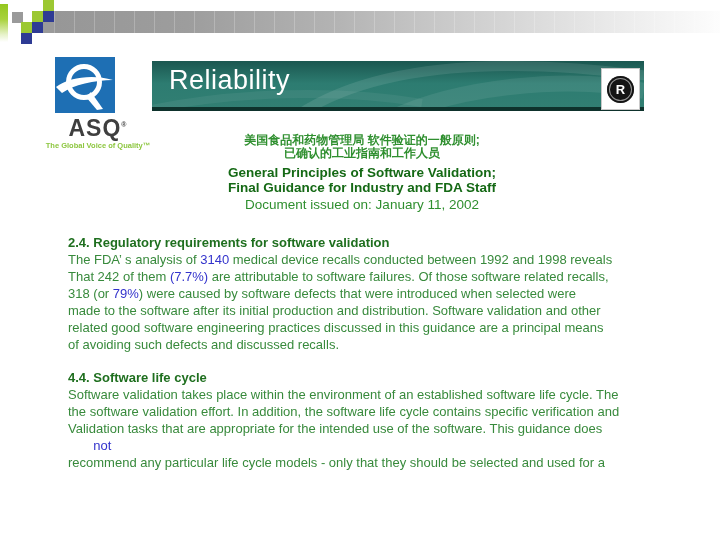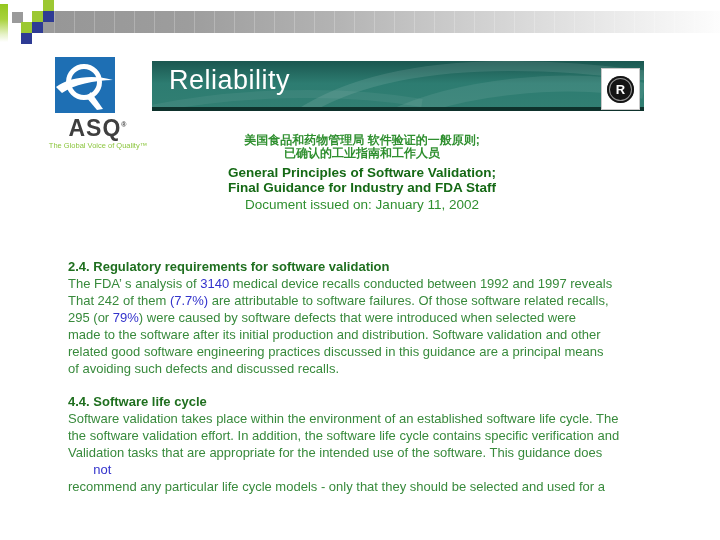--- a/index.html
+++ b/index.html
@@ -18,21 +18,21 @@
   .sq-blue{background:#2e3b94;}
   .sq-gray{background:#9a9a9a;}
 
   
   .asq{position:absolute;left:33px;top:57px;width:130px;text-align:center;}
   .asq-box{position:absolute;left:22px;top:0;width:60px;height:56px;}
   .asq-word{position:absolute;left:0;top:58px;width:130px;text-align:center;
             font-size:23px;font-weight:bold;color:#3f3f3f;letter-spacing:1px;}
   .asq-reg{font-size:7px;vertical-align:super;}
   .asq-tag{position:absolute;left:0;top:84px;width:130px;text-align:center;
-           font-size:7.5px;font-weight:normal;color:#8cc63e;}
+           font-size:7.5px;font-weight:bold;color:#8cc63e;}
 
   
   .banner{position:absolute;left:152px;top:61px;width:492px;height:60px;}
   .banner svg{position:absolute;inset:0;}
   .banner-title{position:absolute;left:17px;top:4px;color:#ffffff;font-size:27px;
                 font-weight:normal;letter-spacing:0.5px;}
   .banner-sub{position:absolute;left:20px;top:50px;color:#ffffff;font-size:7.5px;
               font-weight:bold;letter-spacing:3.5px;}
   .badge{position:absolute;right:4px;top:7px;width:37px;height:40px;background:#ffffff;
          border:1px solid #c9c9c9;display:flex;align-items:center;justify-content:center;}
@@ -42,21 +42,21 @@
   .badge-letter{color:#ffffff;font-size:13px;font-weight:bold;}
 
   
   .titleblock{position:absolute;left:2px;top:134px;width:720px;text-align:center;line-height:1.08;}
   .cn{font-size:12px;font-weight:bold;color:#2f8f2f;}
   .en{font-size:13.5px;font-weight:bold;color:#156915;line-height:1.12;}
   .en-first{margin-top:5px;}
   .dateline{font-size:13.5px;color:#2f8f2f;margin-top:3px;}
 
   
-  .body{position:absolute;left:68px;top:234px;width:600px;font-size:13px;color:#388a3c;margin-top:24px;}
+  .body{position:absolute;left:68px;top:234px;width:600px;font-size:13px;color:#388a3c;}
   .body-heading{font-weight:bold;color:#1f6f1f;line-height:17px;white-space:nowrap;}
   .body-line{line-height:17px;white-space:pre;}
   .hl-blue{color:#3333cc;}
   .section-gap{height:16px;}
 </style>
 </head>
 <body>
 
 <div class="slide">
 
@@ -109,23 +109,23 @@
   <div class="titleblock">
     <div class="cn">美国食品和药物管理局 软件验证的一般原则;</div>
     <div class="cn">已确认的工业指南和工作人员</div>
     <div class="en en-first">General Principles of Software Validation;</div>
     <div class="en">Final Guidance for Industry and FDA Staff</div>
     <div class="dateline">Document issued on: January 11, 2002</div>
   </div>
 
   <div class="body">
       <div class="body-heading">2.4. Regulatory requirements for software validation</div>
-      <div class="body-line"><span>The FDA’ s analysis of </span><span class="hl-blue">3140</span><span> medical device recalls conducted between 1992 and 1997 reveals</span></div>
+      <div class="body-line"><span>The FDA’ s analysis of </span><span class="hl-blue">3140</span><span> medical device recalls conducted between 1992 and 1998 reveals</span></div>
       <div class="body-line"><span>That 242 of them </span><span class="hl-blue">(7.7%)</span><span> are attributable to software failures. Of those software related recalls,</span></div>
-      <div class="body-line"><span>295 (or </span><span class="hl-blue">79%</span><span>) were caused by software defects that were introduced when selected were</span></div>
+      <div class="body-line"><span>318 (or </span><span class="hl-blue">79%</span><span>) were caused by software defects that were introduced when selected were</span></div>
       <div class="body-line"><span>made to the software after its initial production and distribution. Software validation and other</span></div>
       <div class="body-line"><span>related good software engineering practices discussed in this guidance are a principal means</span></div>
       <div class="body-line"><span>of avoiding such defects and discussed recalls.</span></div>
       <div class="section-gap"></div>
       <div class="body-heading">4.4. Software life cycle</div>
       <div class="body-line"><span>Software validation takes place within the environment of an established software life cycle. The</span></div>
       <div class="body-line"><span>the software validation effort. In addition, the software life cycle contains specific verification and</span></div>
       <div class="body-line"><span>Validation tasks that are appropriate for the intended use of the software. This guidance does</span></div>
       <div class="body-line"><span>       </span><span class="hl-blue">not</span></div>
       <div class="body-line"><span>recommend any particular life cycle models - only that they should be selected and used for a</span></div>

